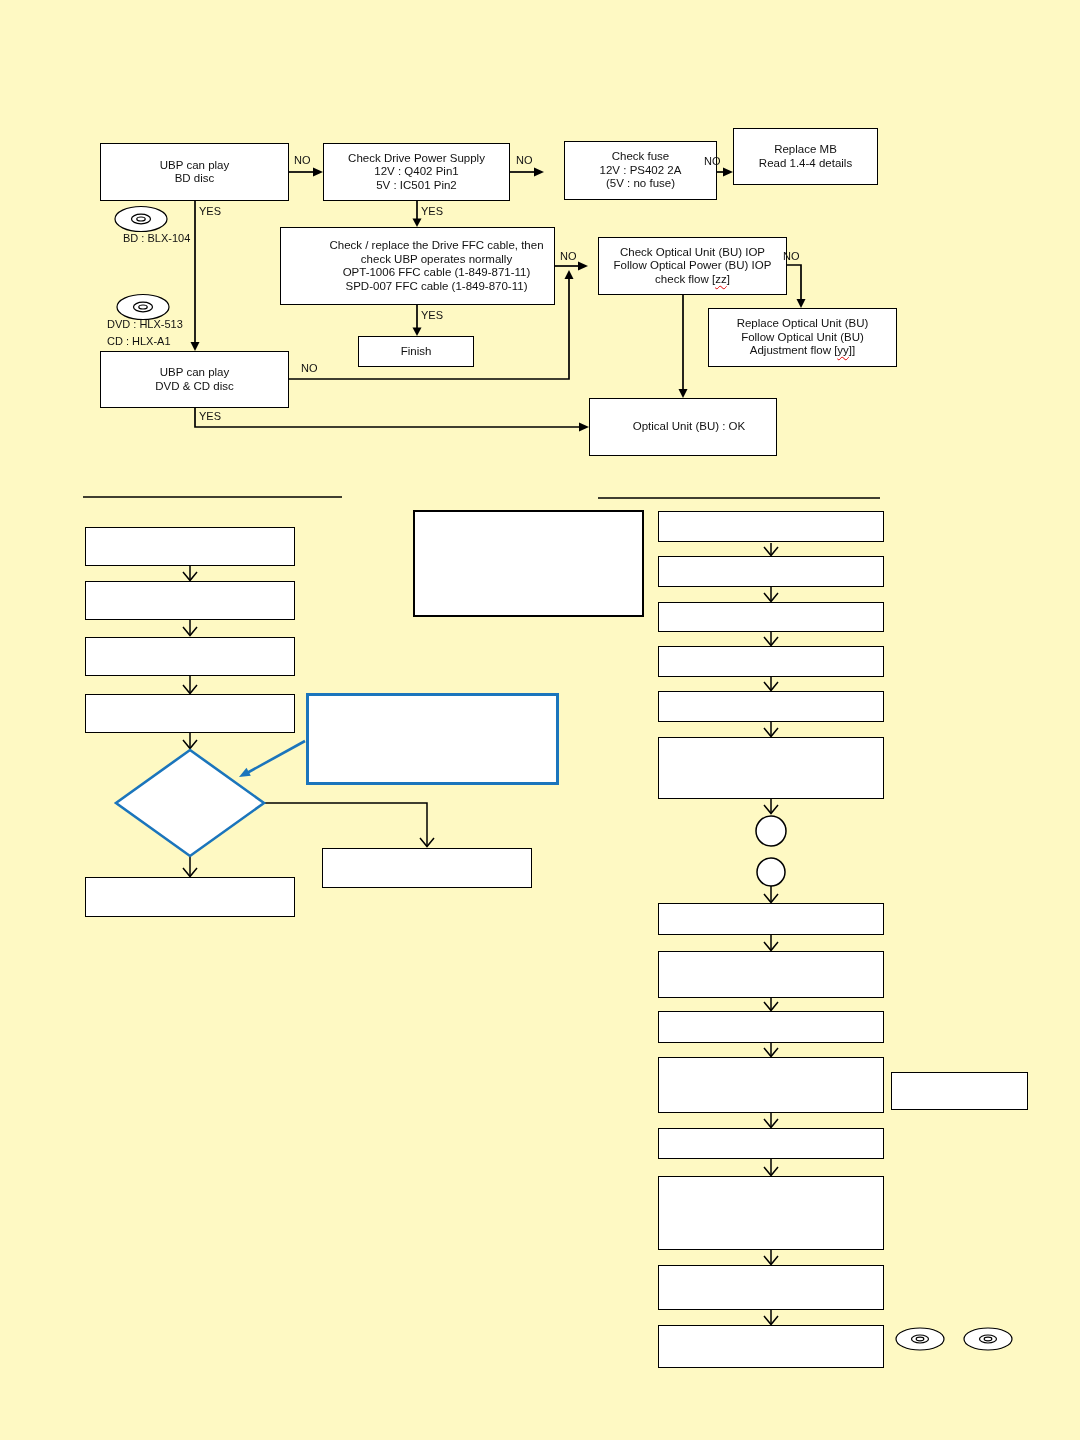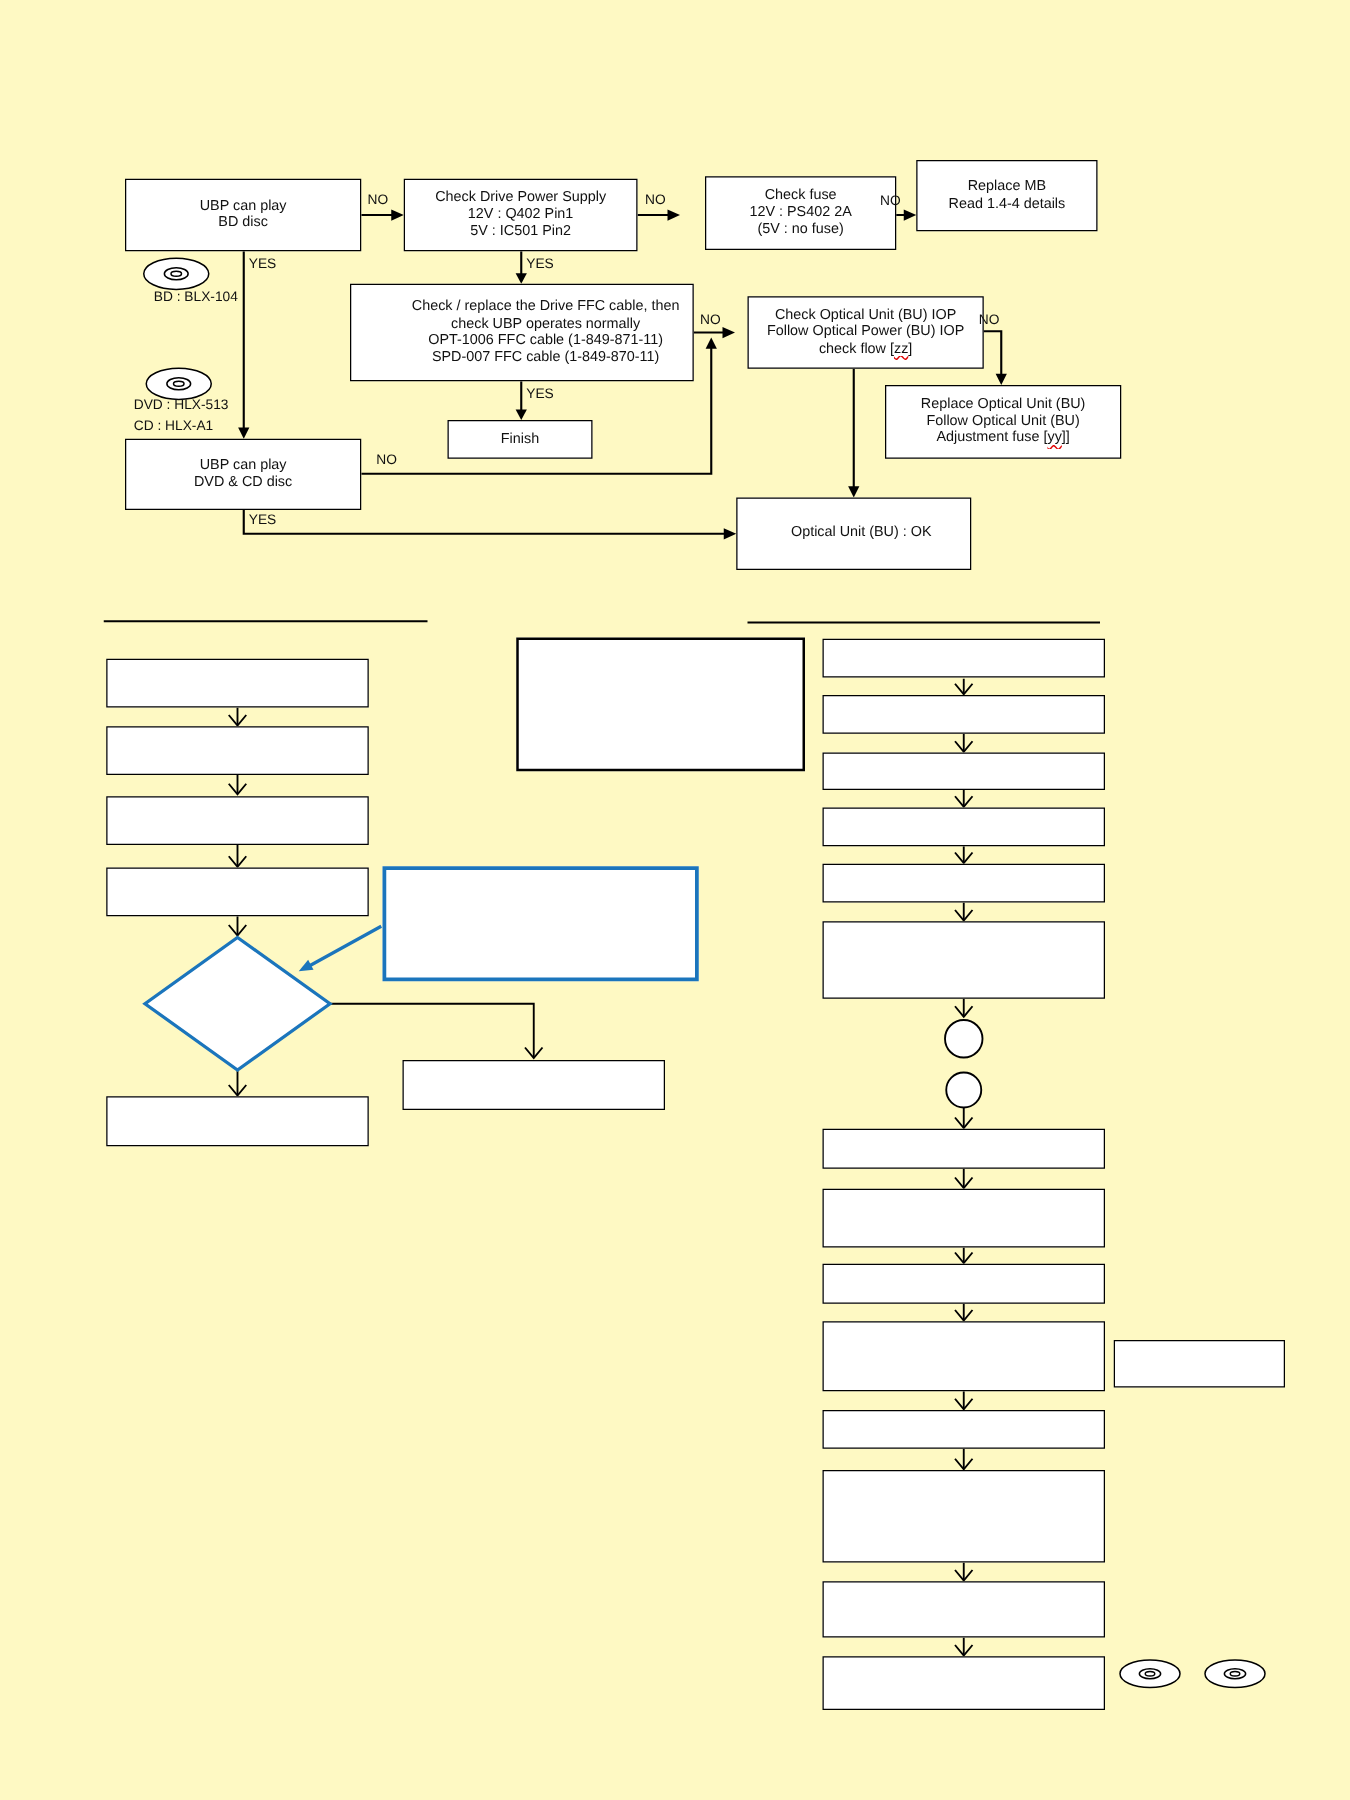--- a/index.html
+++ b/index.html
@@ -168,21 +168,21 @@
 
   <div class="box" style="left:598px;top:237px;width:189px;height:58px;">
     <div>Check Optical Unit (BU) IOP</div>
     <div>Follow  Optical Power (BU) IOP</div>
     <div><span>check flow [</span><span class="squiggle">zz</span><span>]</span></div>
   </div>
 
   <div class="box" style="left:708px;top:308px;width:189px;height:59px;">
     <div>Replace Optical Unit (BU)</div>
     <div>Follow Optical Unit (BU)</div>
-    <div><span>Adjustment fuse [</span><span class="squiggle">yy</span><span>]]</span></div>
+    <div><span>Adjustment flow [</span><span class="squiggle">yy</span><span>]]</span></div>
   </div>
 
   <div class="box" style="left:589px;top:398px;width:188px;height:58px;padding-left:12px;">
     <div>Optical Unit (BU) : OK</div>
   </div>
 
   <div class="box" style="left:100px;top:351px;width:189px;height:57px;">
     <div>UBP can play</div>
     <div>DVD &amp; CD disc</div>
   </div>

